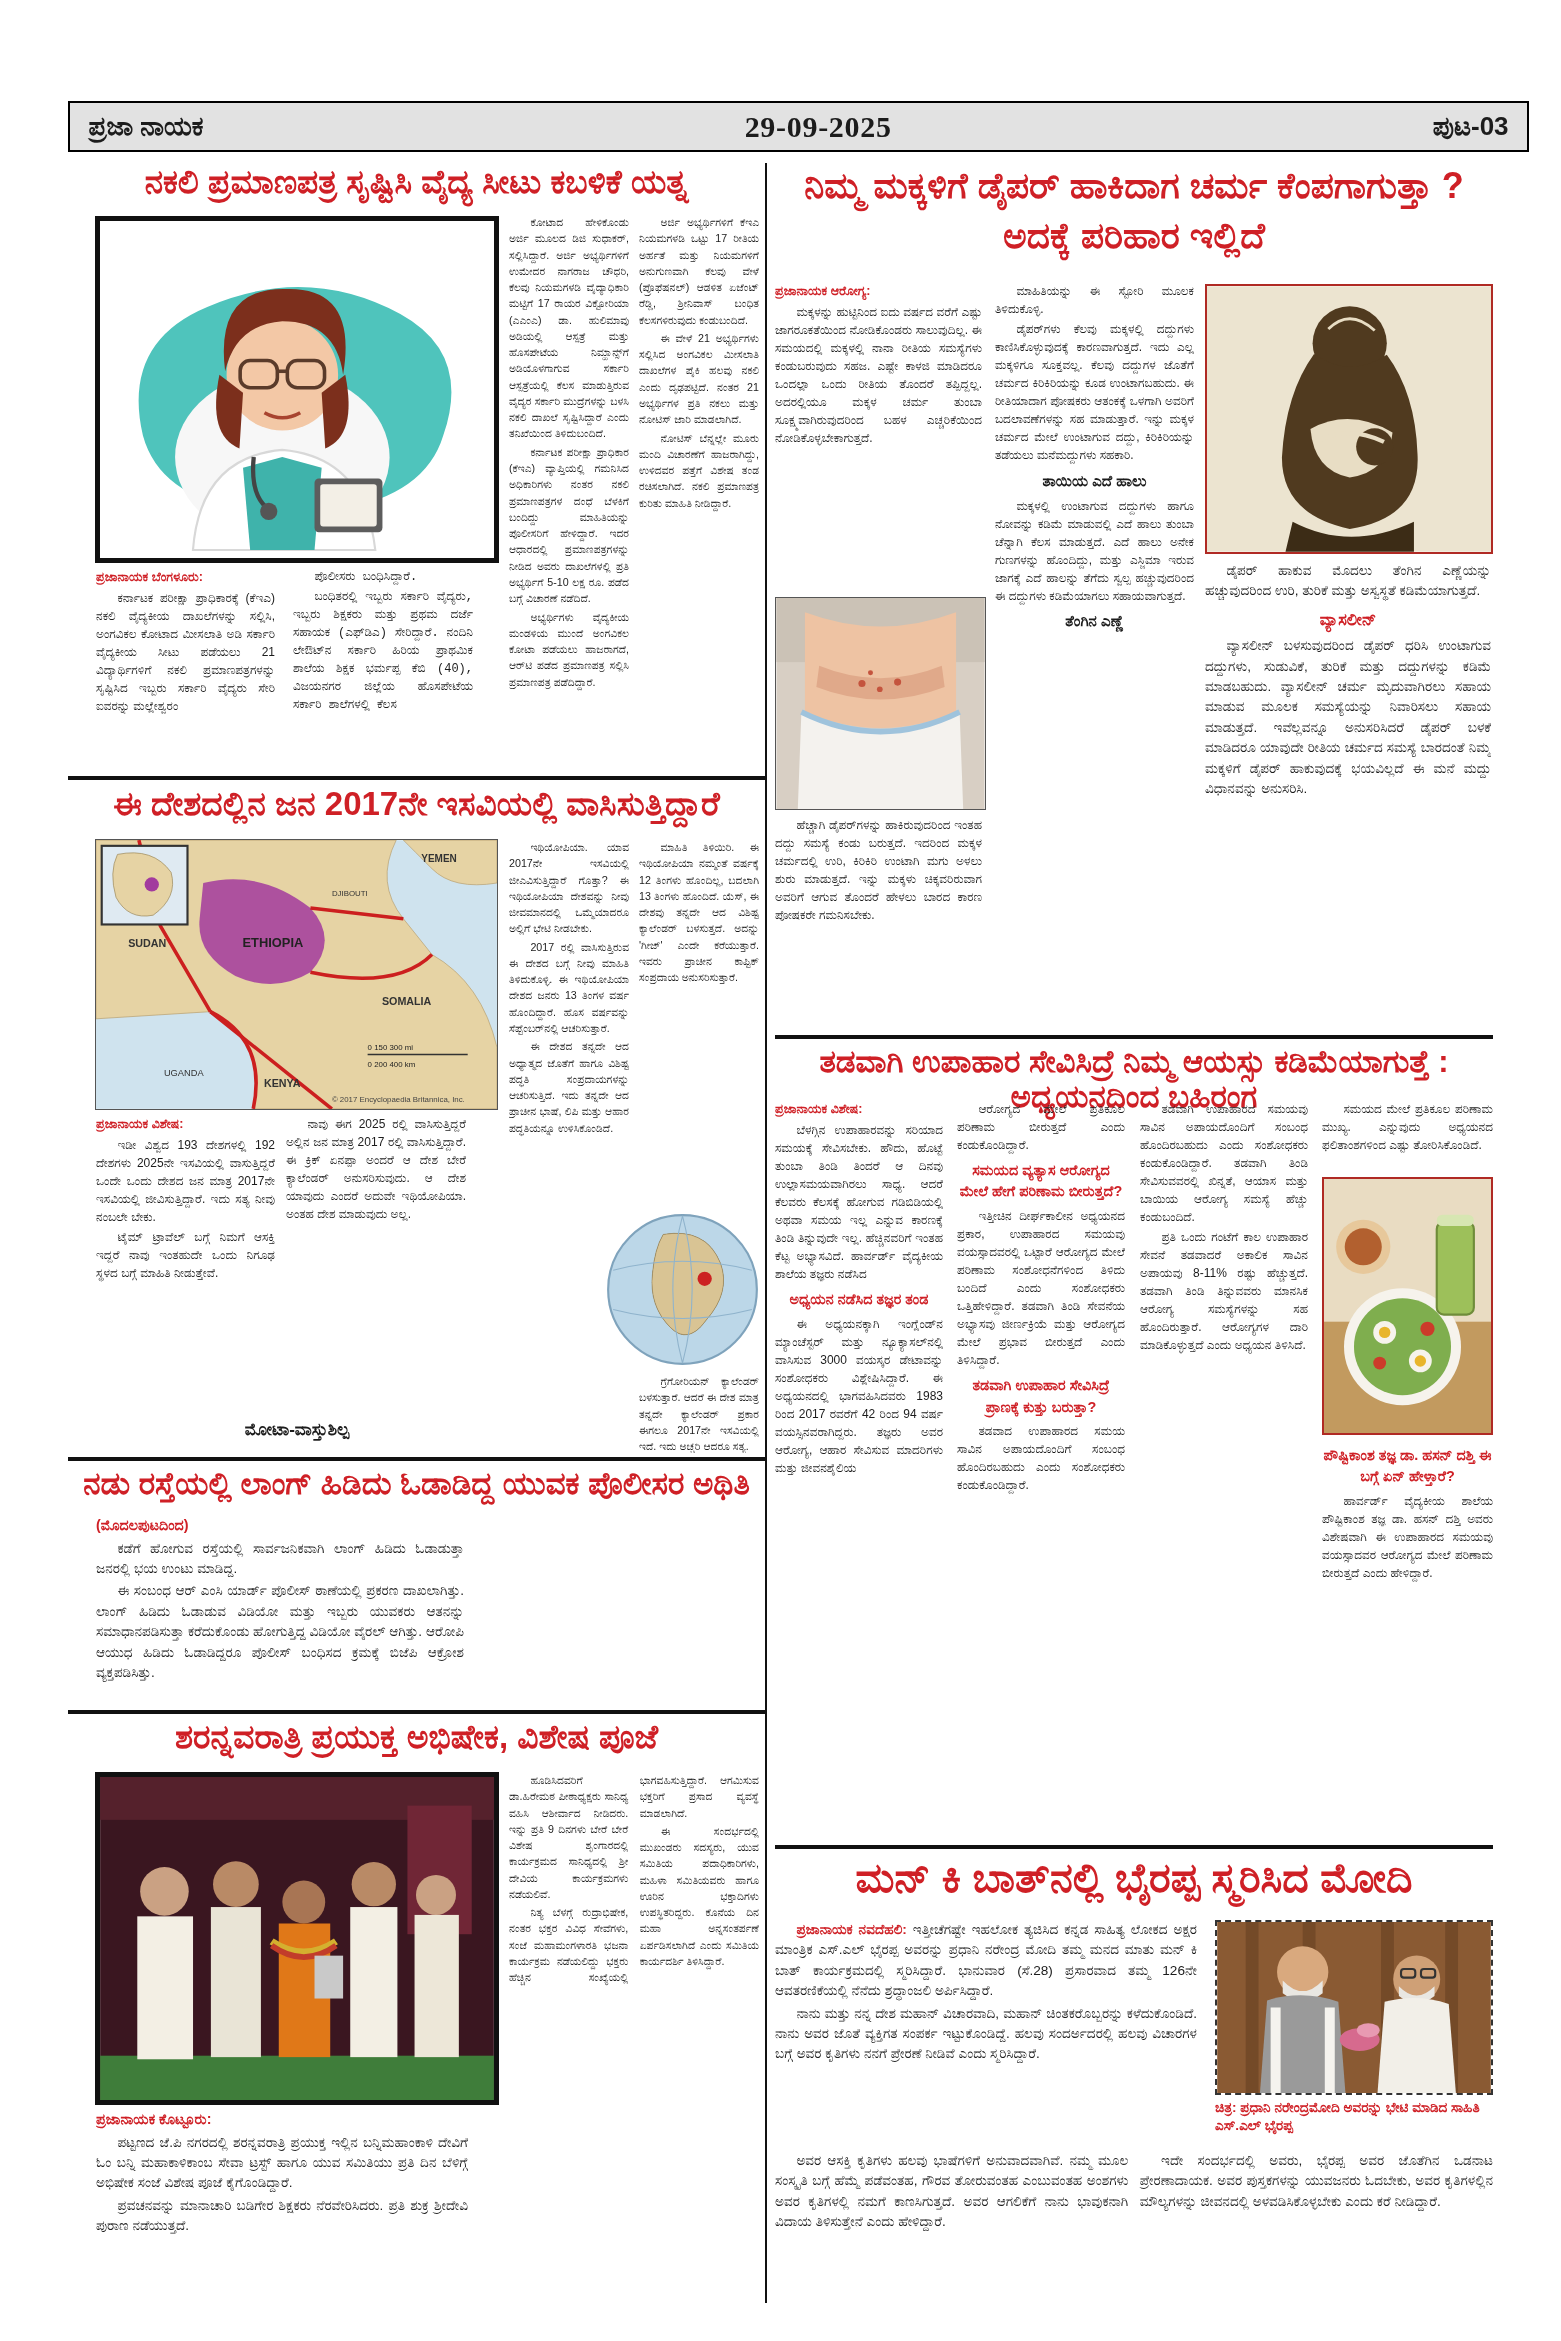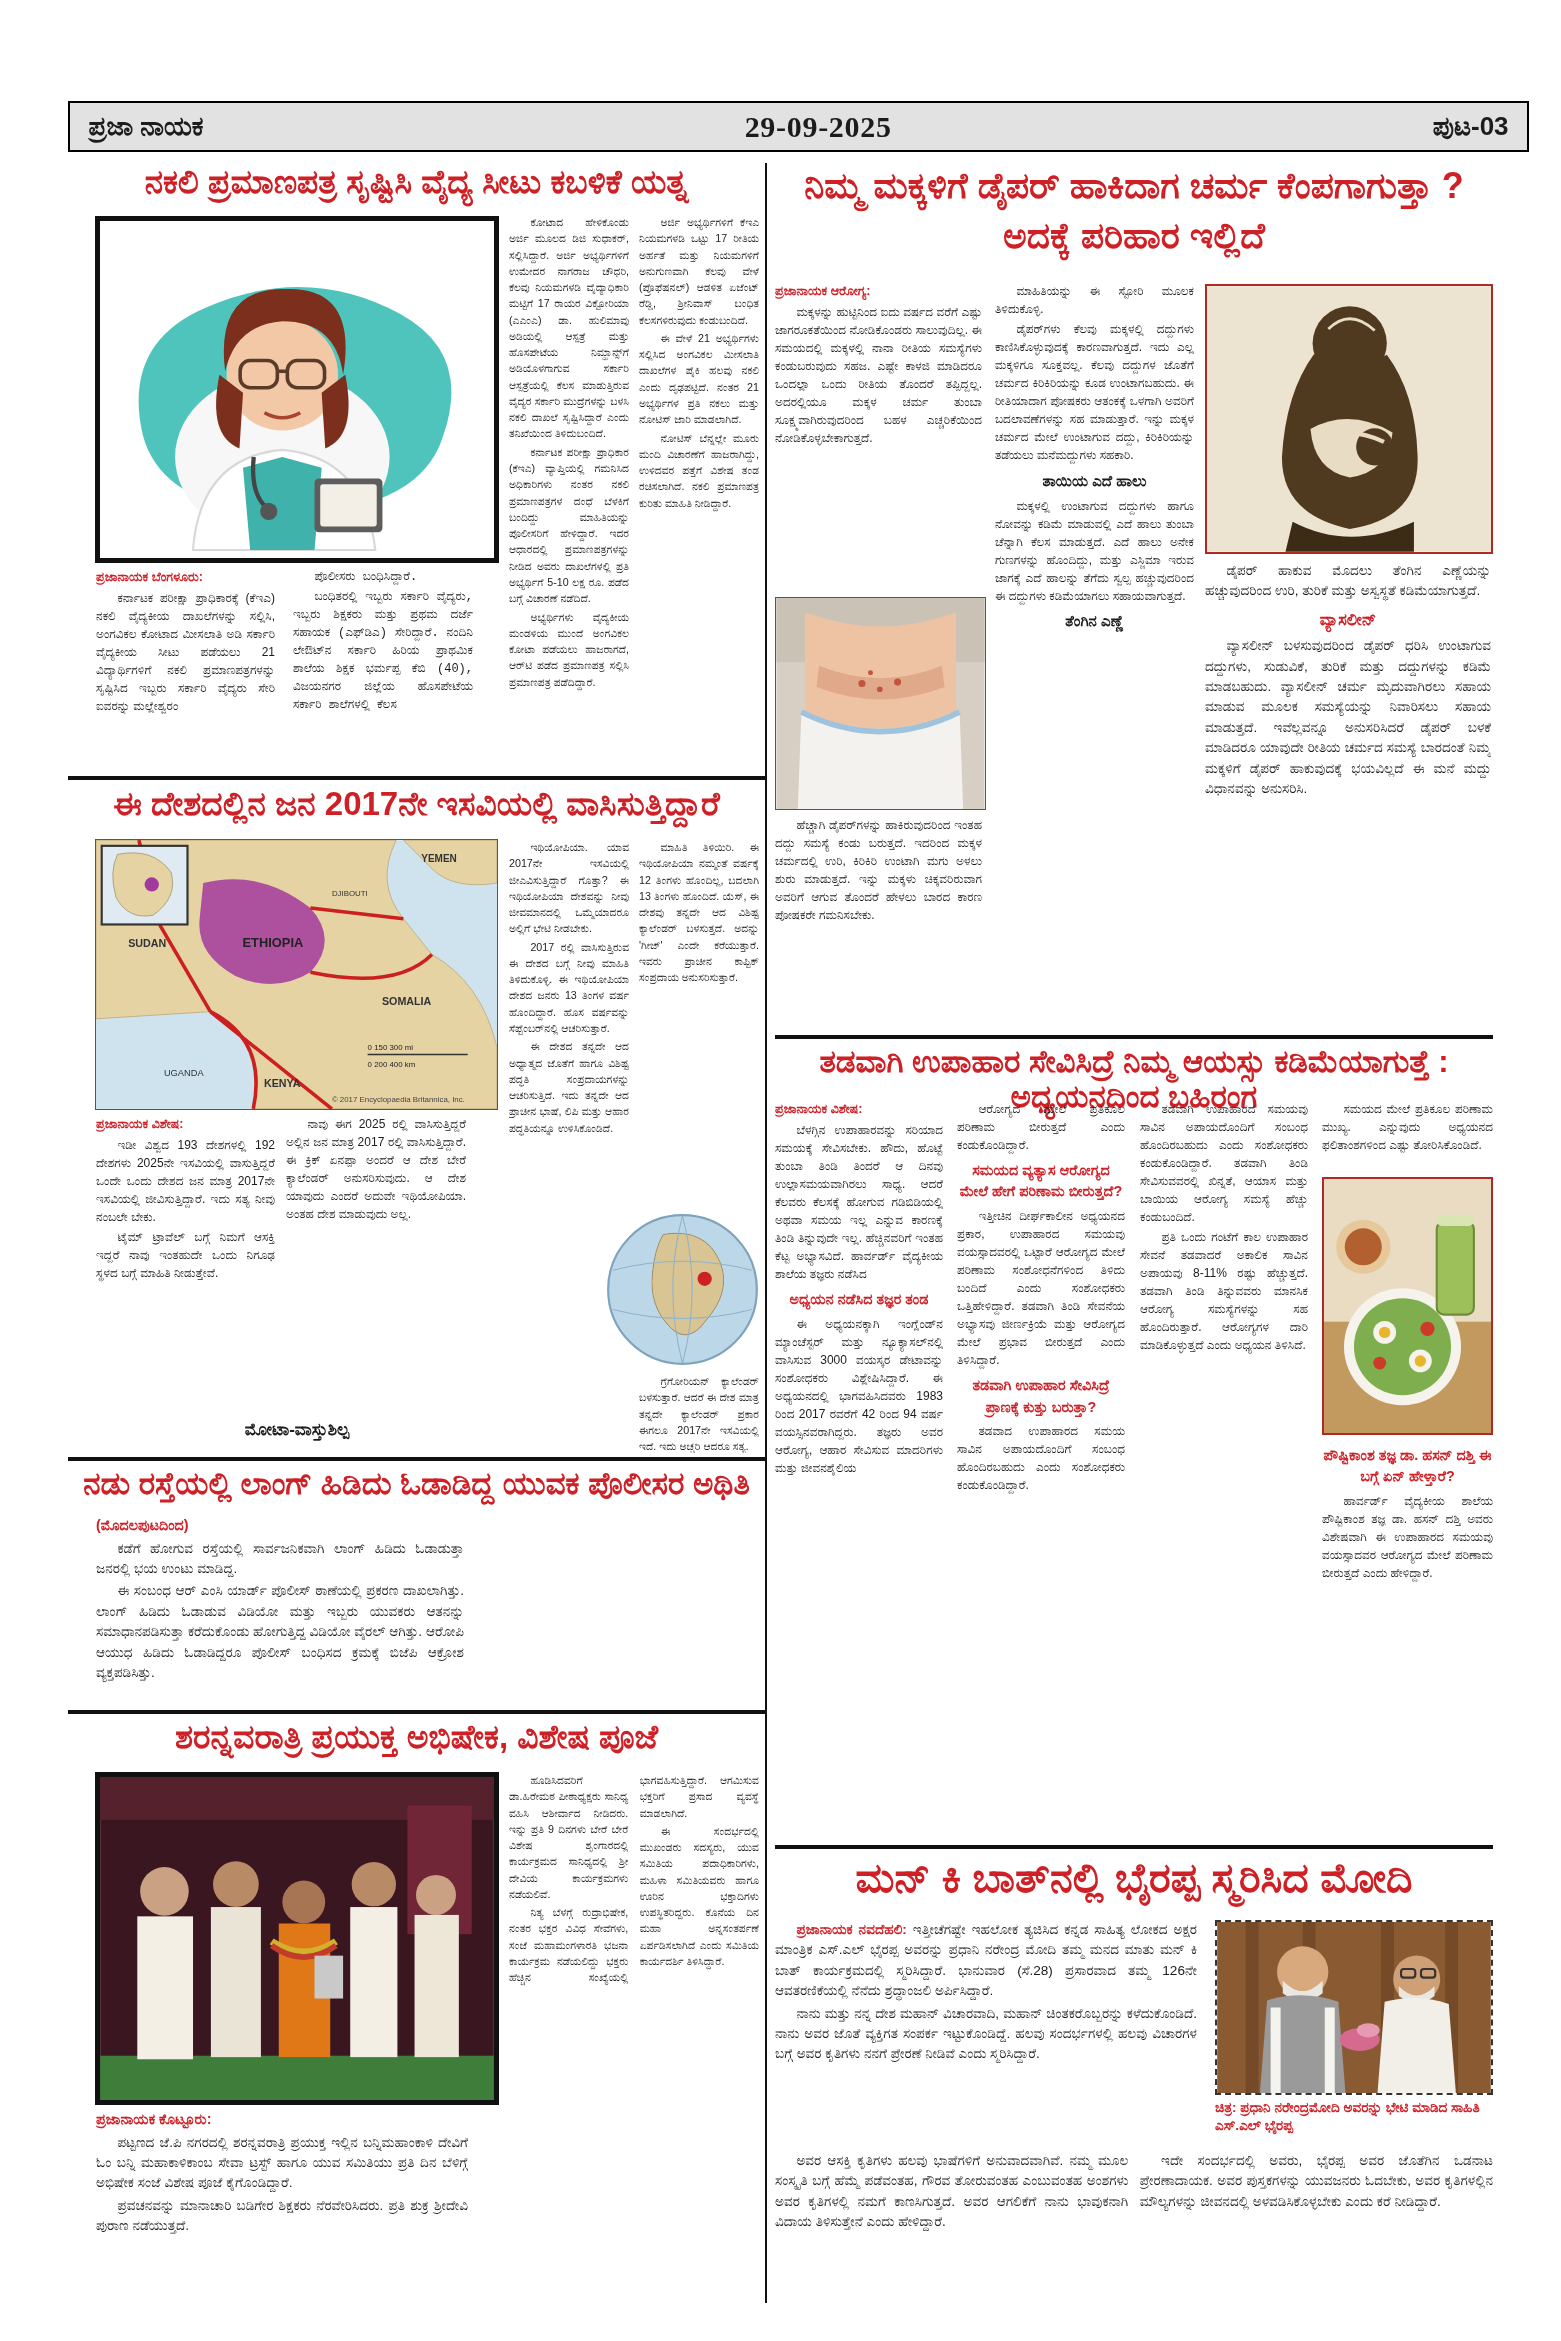--- a/index.html
+++ b/index.html
@@ -298,21 +298,21 @@
       <p class="seg-subred">ಪೌಷ್ಟಿಕಾಂಶ ತಜ್ಞ ಡಾ. ಹಸನ್ ದಶ್ತಿ ಈ ಬಗ್ಗೆ ಏನ್ ಹೇಳ್ತಾರೆ?</p>
       <p class="seg-para">ಹಾರ್ವರ್ಡ್ ವೈದ್ಯಕೀಯ ಶಾಲೆಯ ಪೌಷ್ಟಿಕಾಂಶ ತಜ್ಞ ಡಾ. ಹಸನ್ ದಶ್ತಿ ಅವರು ವಿಶೇಷವಾಗಿ ಈ ಉಪಾಹಾರದ ಸಮಯವು ವಯಸ್ಸಾದವರ ಆರೋಗ್ಯದ ಮೇಲೆ ಪರಿಣಾಮ ಬೀರುತ್ತದೆ ಎಂದು ಹೇಳಿದ್ದಾರೆ.</p>
     </div>
 
   <div class="abs hrule" style="left:775px;top:1845px;width:718px;"></div>
 
   <div class="abs headline h58" style="left:775px;top:1856px;width:718px;">ಮನ್ ಕಿ ಬಾತ್‌ನಲ್ಲಿ ಭೈರಪ್ಪ ಸ್ಮರಿಸಿದ ಮೋದಿ</div>
 
   <div class="abs col wide" style="left:775px;top:1920px;width:422px;height:221px;">
       <p class="seg-para"><b class="inline-byline">ಪ್ರಜಾನಾಯಕ ನವದೆಹಲಿ: </b>ಇತ್ತೀಚೆಗಷ್ಟೇ ಇಹಲೋಕ ತ್ಯಜಿಸಿದ ಕನ್ನಡ ಸಾಹಿತ್ಯ ಲೋಕದ ಅಕ್ಷರ ಮಾಂತ್ರಿಕ ಎಸ್.ಎಲ್ ಭೈರಪ್ಪ ಅವರನ್ನು ಪ್ರಧಾನಿ ನರೇಂದ್ರ ಮೋದಿ ತಮ್ಮ ಮನದ ಮಾತು ಮನ್ ಕಿ ಬಾತ್ ಕಾರ್ಯಕ್ರಮದಲ್ಲಿ ಸ್ಮರಿಸಿದ್ದಾರೆ. ಭಾನುವಾರ (ಸೆ.28) ಪ್ರಸಾರವಾದ ತಮ್ಮ 126ನೇ ಆವತರಣಿಕೆಯಲ್ಲಿ ನೆನೆದು ಶ್ರದ್ಧಾಂಜಲಿ ಅರ್ಪಿಸಿದ್ದಾರೆ.</p>
-      <p class="seg-para">ನಾನು ಮತ್ತು ನನ್ನ ದೇಶ ಮಹಾನ್ ವಿಚಾರವಾದಿ, ಮಹಾನ್ ಚಿಂತಕರೊಬ್ಬರನ್ನು ಕಳೆದುಕೊಂಡಿದೆ. ನಾನು ಅವರ ಜೊತೆ ವ್ಯಕ್ತಿಗತ ಸಂಪರ್ಕ ಇಟ್ಟುಕೊಂಡಿದ್ದೆ. ಹಲವು ಸಂದರ್ಭಗಳಲ್ಲಿ ಹಲವು ವಿಚಾರಗಳ ಬಗ್ಗೆ ಅವರ ಕೃತಿಗಳು ನನಗೆ ಪ್ರೇರಣೆ ನೀಡಿವೆ ಎಂದು ಸ್ಮರಿಸಿದ್ದಾರೆ.</p>
+      <p class="seg-para">ನಾನು ಮತ್ತು ನನ್ನ ದೇಶ ಮಹಾನ್ ವಿಚಾರವಾದಿ, ಮಹಾನ್ ಚಿಂತಕರೊಬ್ಬರನ್ನು ಕಳೆದುಕೊಂಡಿದೆ. ನಾನು ಅವರ ಜೊತೆ ವ್ಯಕ್ತಿಗತ ಸಂಪರ್ಕ ಇಟ್ಟುಕೊಂಡಿದ್ದೆ. ಹಲವು ಸಂದರ್ಅದರಲ್ಲಿ ಹಲವು ವಿಚಾರಗಳ ಬಗ್ಗೆ ಅವರ ಕೃತಿಗಳು ನನಗೆ ಪ್ರೇರಣೆ ನೀಡಿವೆ ಎಂದು ಸ್ಮರಿಸಿದ್ದಾರೆ.</p>
     </div>
 
   <div class="abs img-dashed" style="left:1215px;top:1920px;width:274px;height:171px;">
     <svg width="274" height="171" viewBox="0 0 384 240">
       <rect width="384" height="240" fill="#8a5a33"></rect>
       <rect x="40" width="18" height="240" fill="#744a28"></rect>
         <rect x="120" width="18" height="240" fill="#744a28"></rect>
       <rect x="230" width="18" height="240" fill="#744a28"></rect>
         <rect x="320" width="18" height="240" fill="#744a28"></rect>
       <circle cx="120" cy="70" r="36" fill="#d9a97e"></circle>

